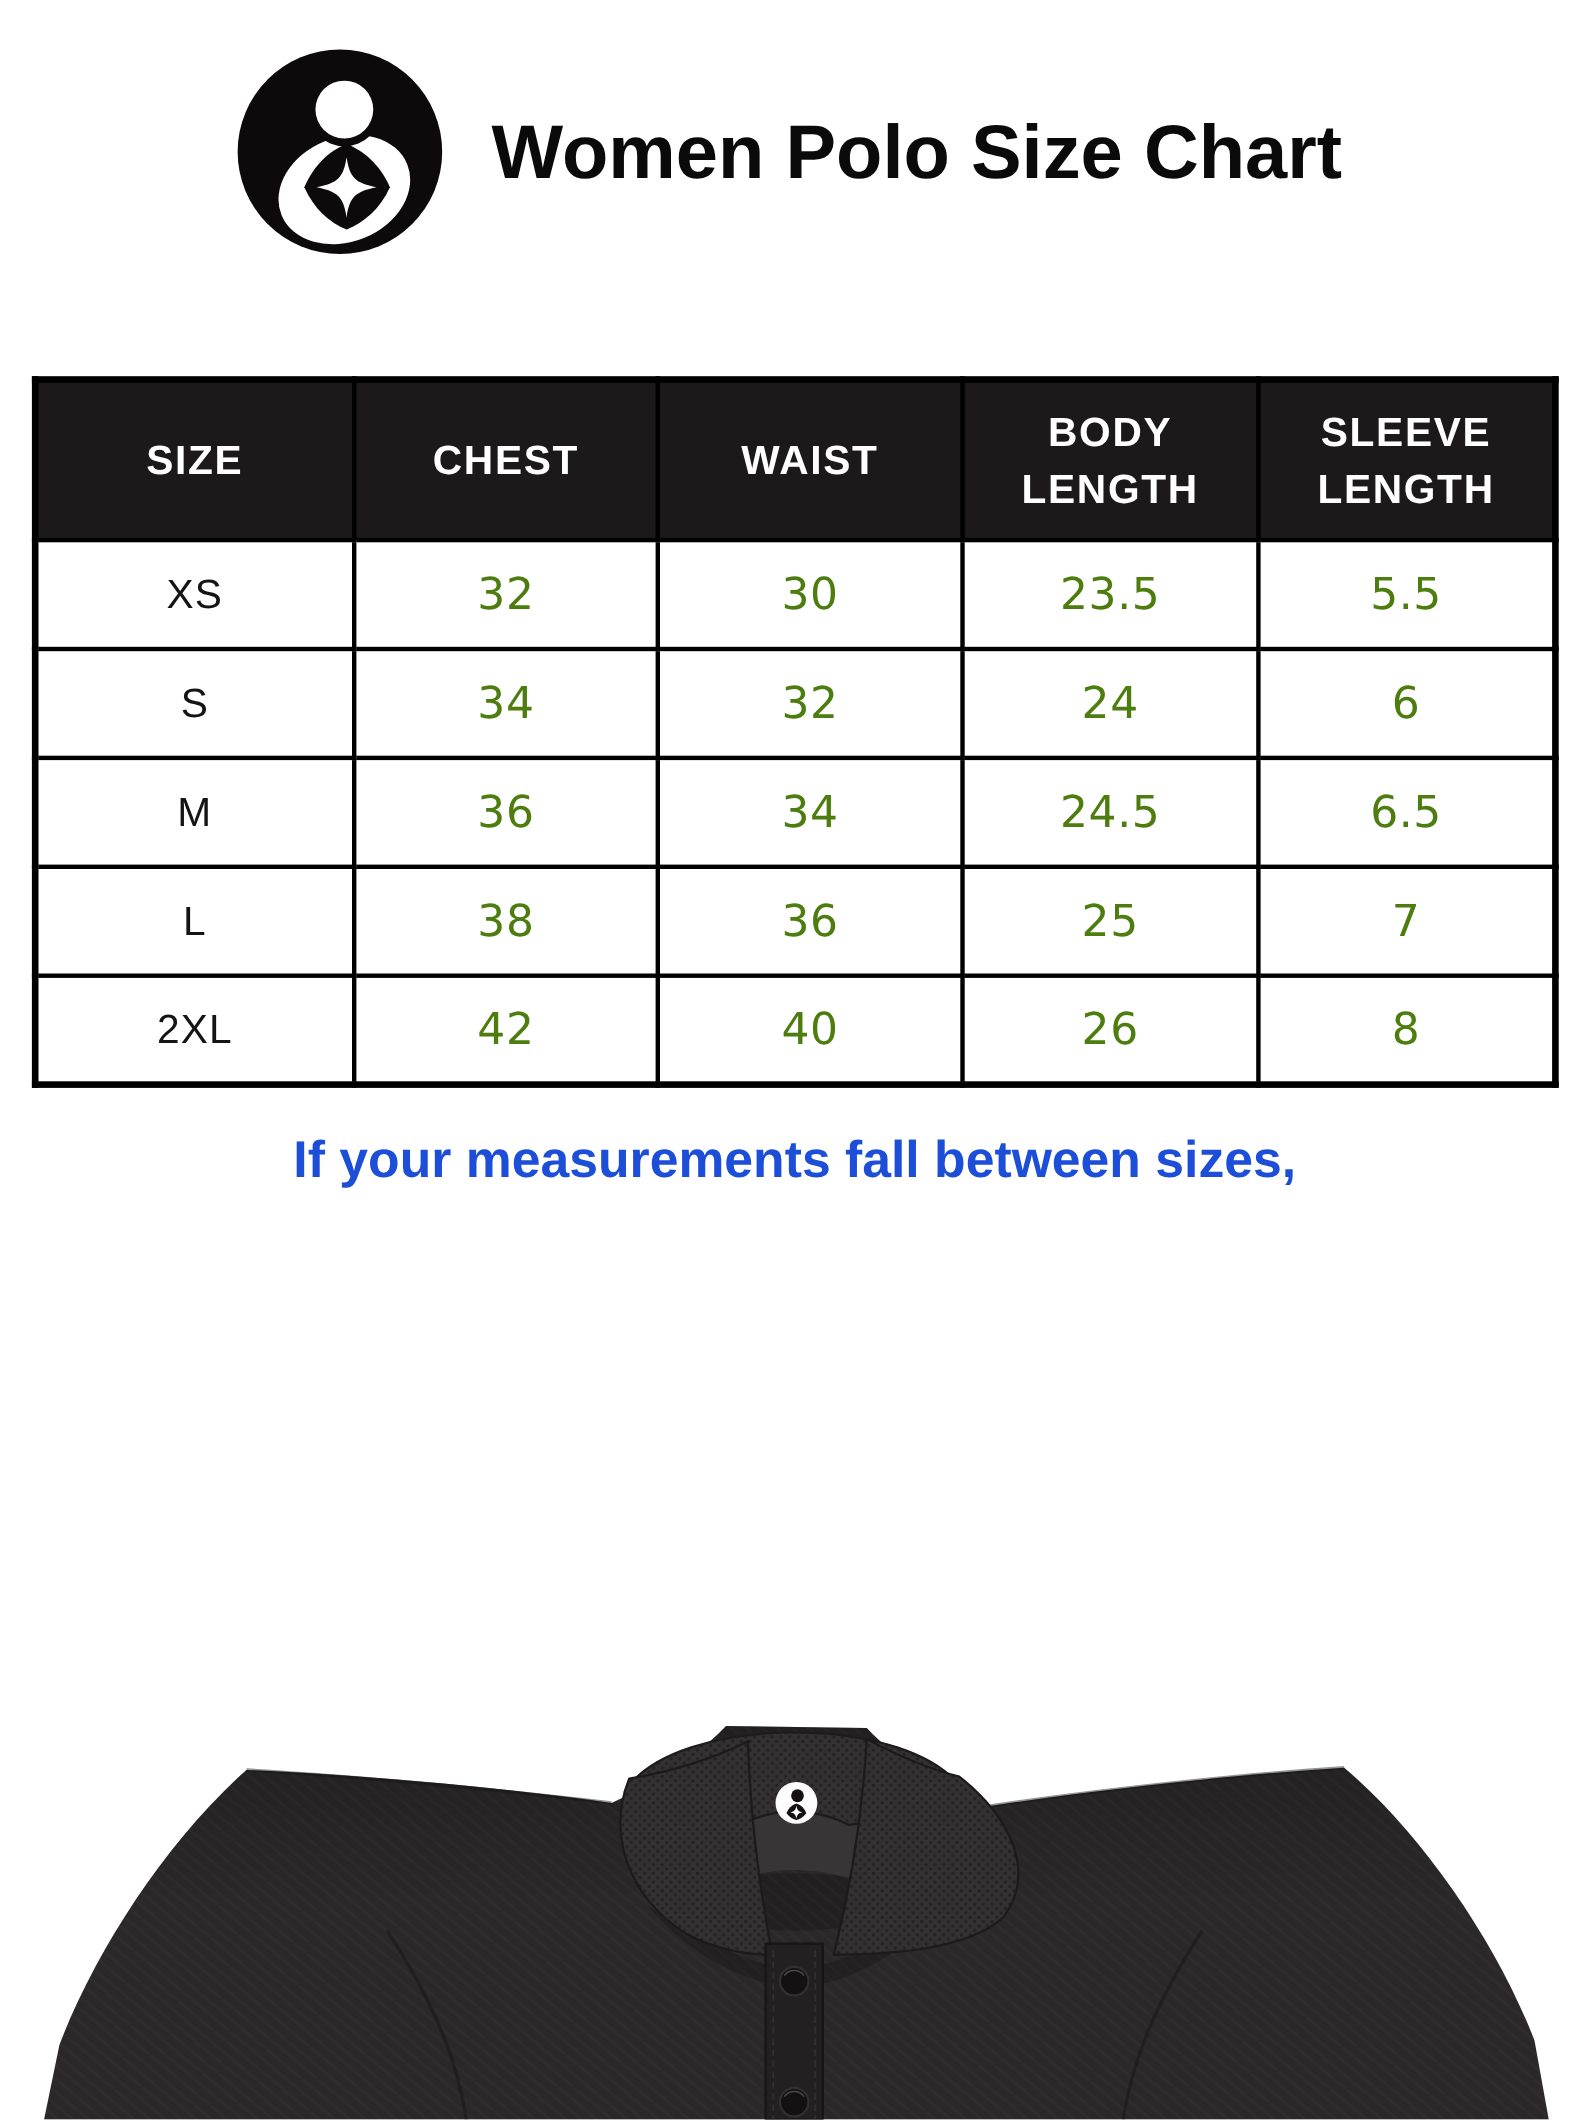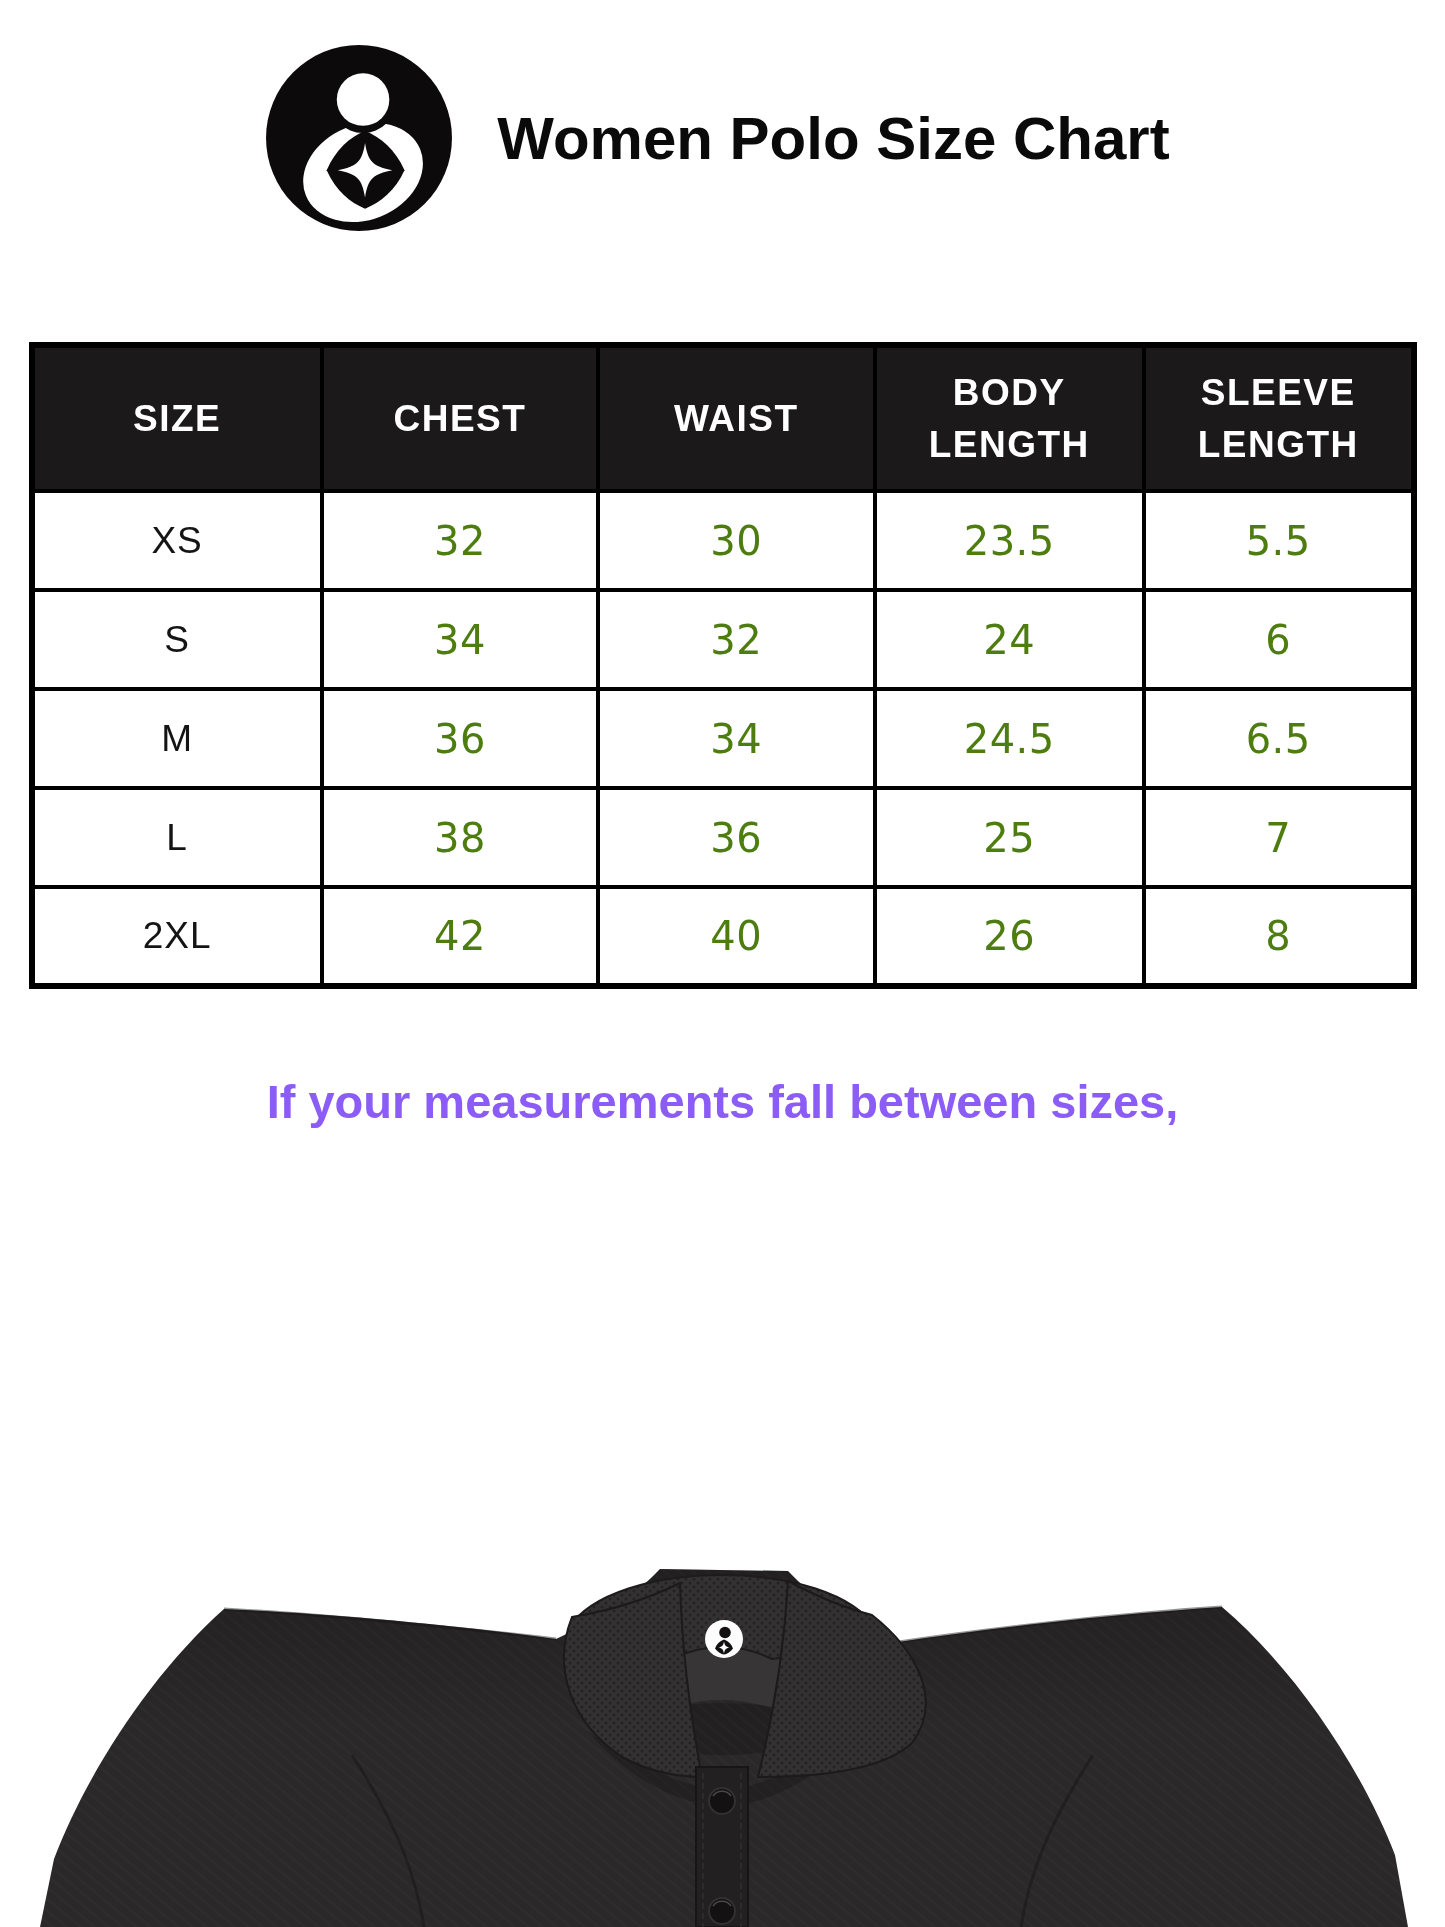--- a/index.html
+++ b/index.html
@@ -18,21 +18,21 @@
   .brand-header {
     display: flex;
     align-items: center;
     justify-content: center;
     gap: 30px;
     padding-top: 42px;
   }
   .brand-logo { width: 192px; height: 192px; flex: 0 0 auto; }
   .page-title {
     margin: 12px;
-    font-size: 60px;
+    font-size: 69px;
     font-weight: 800;
     color: #0b0a0a;
     letter-spacing: 0px;
     white-space: nowrap;
     text-align: right;
   }
 
   
   .size-table-wrap { width: 1388px; margin: 108px auto 0; }
   table.size-table {
@@ -71,25 +71,25 @@
   table.size-table td.size-col {
     font-family: "Liberation Sans", sans-serif;
     font-weight: 400;
     font-size: 37px;
     color: #151414;
     letter-spacing: 1px;
   }
 
   
   .fit-note {
-    margin-top: 78px;
+    margin-top: 30px;
     text-align: center;
     font-size: 47px;
     font-weight: 700;
-    color: #8b5cf6;
+    color: #1d4ed8;
     line-height: 1.5;
   }
 
   
   .polo-figure {
     position: absolute;
     left: 0;
     bottom: 0;
     width: 1445px;
     height: 410px;

